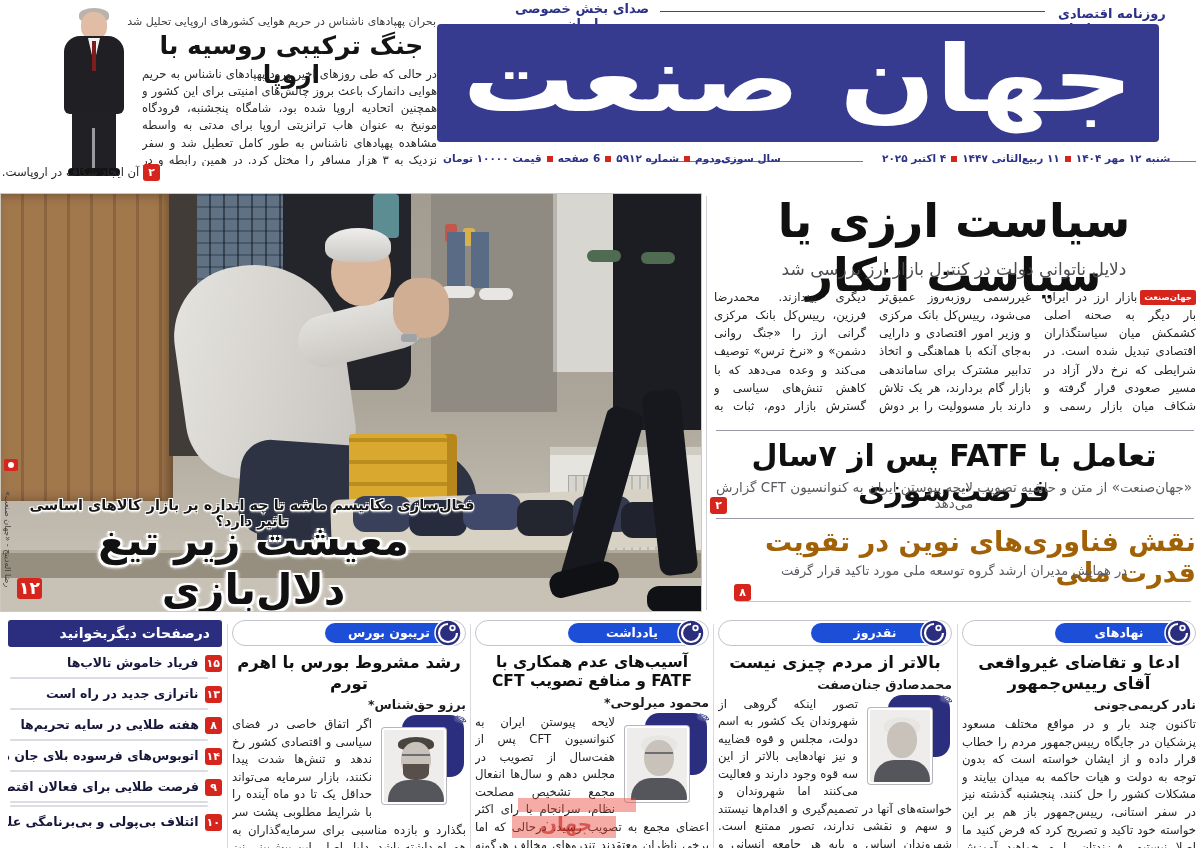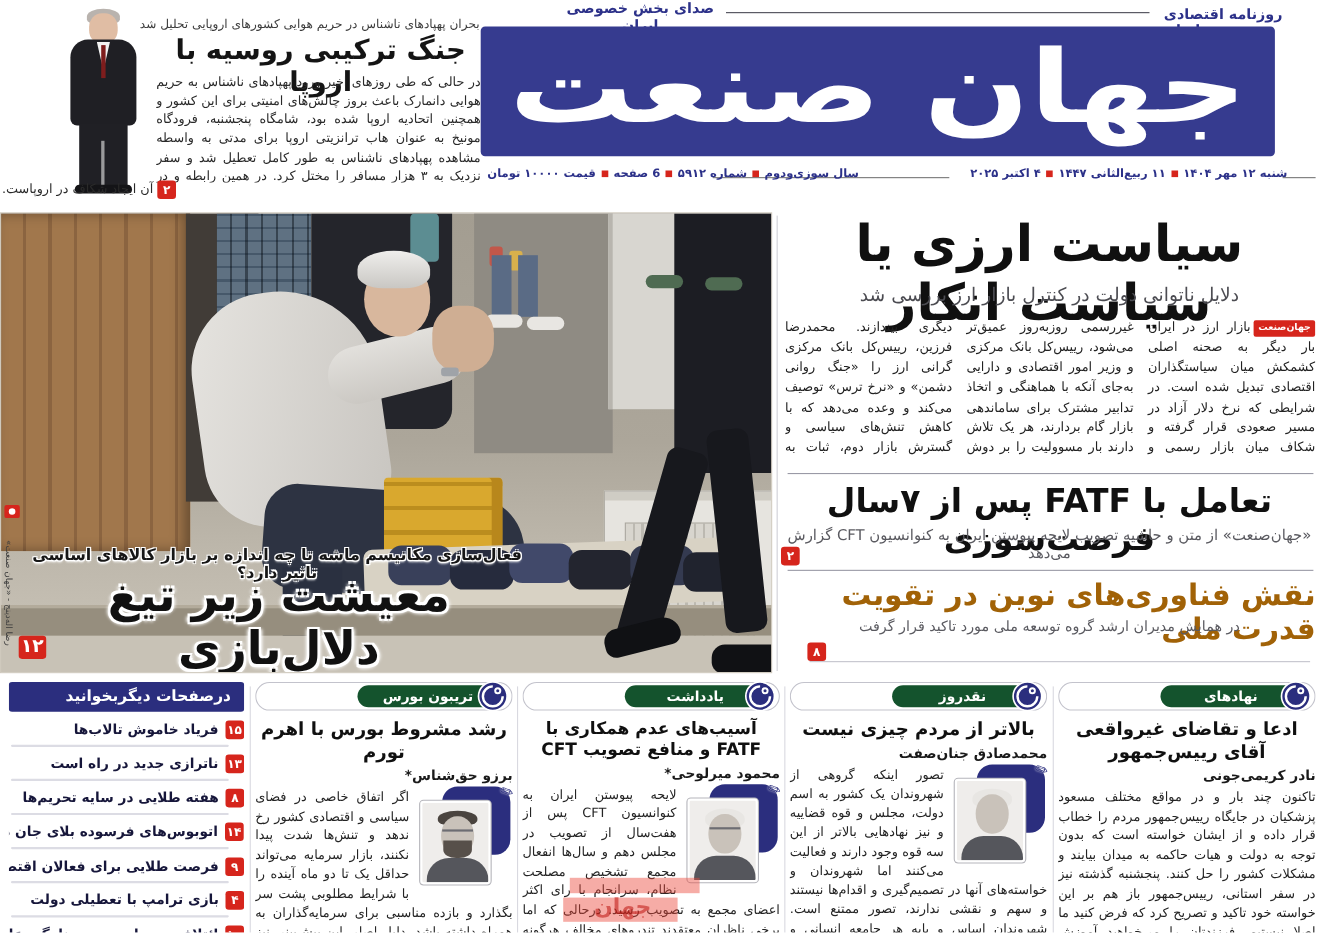--- a/index.html
+++ b/index.html
@@ -102,21 +102,21 @@
   .fatf-pg{top:497px;left:710px}
   .rule2{top:518px;left:716px;width:478px}
   .tech-head{top:526px;left:712px;width:484px;text-align:right;font-size:27px;font-weight:bold;color:#a16207}
   .tech-sub{top:563px;left:712px;width:484px;text-align:center;font-size:13px;color:#5a5a60}
   .tech-pg{top:584px;left:734px}
   .rule3{top:601px;left:736px;width:455px;border-top-color:#c4c4cc}
   
   .opi{position:absolute;top:620px;width:234px;height:228px;overflow:hidden}
   .cdiv{position:absolute;top:624px;height:224px;border-left:1px solid #d9d9e0}
   .tab{position:relative;height:26px;border:1px solid #c3c3cc;border-radius:13px;background:#fff;margin-bottom:7px}
-  .tab-pill{position:absolute;right:12px;top:2px;height:20px;width:128px;background:#14532d;border-radius:10px;
+  .tab-pill{position:absolute;right:12px;top:2px;height:20px;width:128px;background:#1d4ed8;border-radius:10px;
       color:#fff;font-size:12.5px;font-weight:bold;text-align:center;line-height:20px}
   .tab-logo{position:absolute;right:2px;top:-3px;width:30px;height:30px}
   .o-head{font-size:16.5px;font-weight:bold;color:#101010;text-align:center;line-height:1.25;margin:2px 0 3px}
   .o-auth{font-size:12.5px;font-weight:bold;color:#1a1a1a;margin-bottom:4px}
   .o-body{font-size:11.7px;line-height:1.5;color:#242424;text-align:justify}
   .pwrap{float:right;width:84px;height:88px;margin:2px 2px 3px 8px;position:relative}
   .pframe{position:absolute;top:-3px;right:0;width:62px;height:62px;background:#2b2e7e;border-radius:14px}
   .pimg{position:absolute;bottom:2px;left:2px;width:64px;height:76px;background:#efedeb;border:2px solid #fff;
       box-shadow:0 0 0 1px #b5b5bb;border-radius:3px;overflow:hidden}
   .pencil{position:absolute;top:-9px;right:-4px;font-size:15px;color:#2b2e7e;transform:rotate(-25deg);text-shadow:0 0 2px #fff}
@@ -350,19 +350,18 @@
     <div class="pitem"><span class="pg">۱۵</span><span>فریاد خاموش تالاب‌ها</span></div>
     <div class="psep"></div>
     <div class="pitem"><span class="pg">۱۳</span><span>ناترازی جدید در راه است</span></div>
     <div class="psep"></div>
     <div class="pitem"><span class="pg">۸</span><span>هفته طلایی در سایه تحریم‌ها</span></div>
     <div class="psep"></div>
     <div class="pitem"><span class="pg">۱۴</span><span>اتوبوس‌های فرسوده بلای جان دانشجویان</span></div>
     <div class="psep"></div>
     <div class="pitem"><span class="pg">۹</span><span>فرصت طلایی برای فعالان اقتصادی</span></div>
     <div class="psep"></div>
-    <div class="pitem"><span class="pg">۴</span><span>بازی ترامپ با تعطیلی دولت</span></div>
     <div class="psep"></div>
     <div class="pitem"><span class="pg">۱۰</span><span>ائتلاف بی‌پولی و بی‌برنامگی علیه مسکن</span></div>
 
   </div>
 
 </div>
 
 </body></html>

